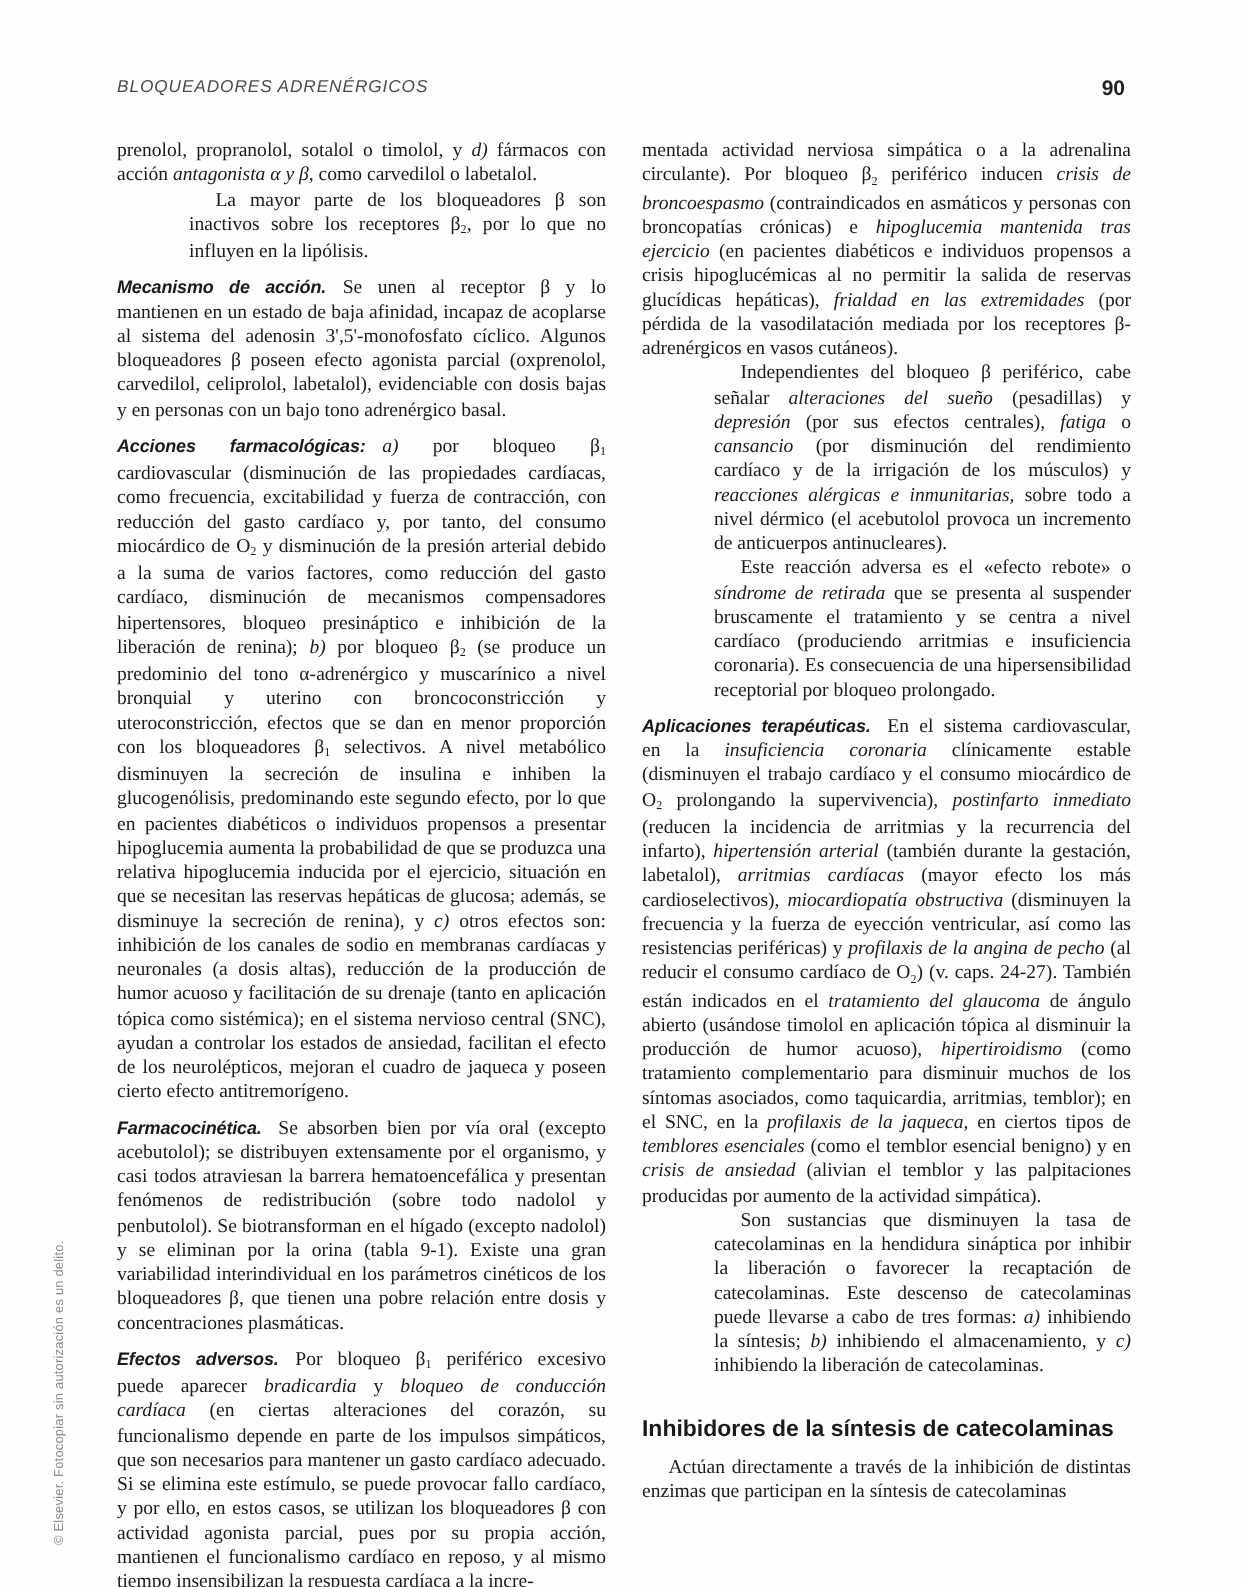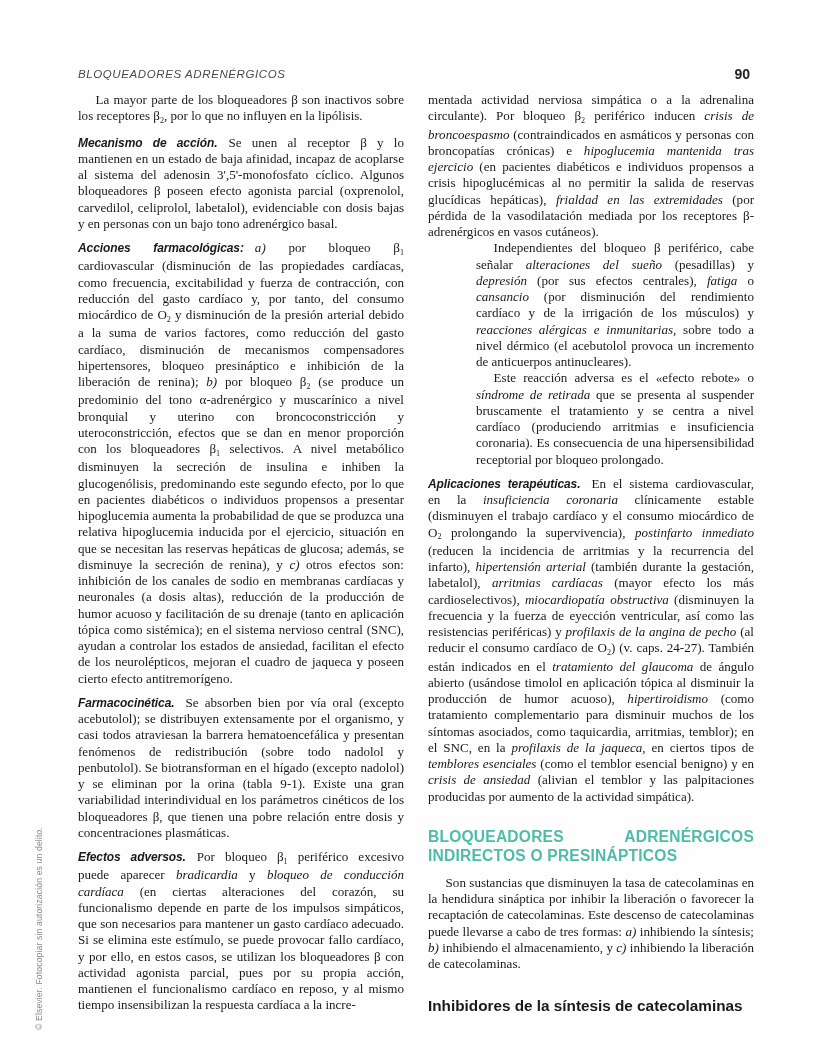--- a/index.html
+++ b/index.html
@@ -22,21 +22,20 @@
     background: #fefefe;
   }
 
   
   .running-head {
     position: absolute;
     top: 50px;
     left: 78px;
     right: 78px;
     height: 20px;
-    margin-top: 16px;
   }
   .rh-title {
     font-family: "Liberation Sans", "DejaVu Sans", sans-serif;
     font-style: italic;
     font-size: 11.5px;
     letter-spacing: 0.6px;
     color: #4a4a4a;
     position: absolute;
     left: 0;
     top: 2px;
@@ -132,20 +131,21 @@
 
   <div class="running-head">
     <span class="rh-title">BLOQUEADORES ADRENÉRGICOS</span>
     <span class="rh-folio">90</span>
   </div>
 
   <div class="columns">
 
     <div class="col">
 
+      <p class="noindent"><span>prenolol, propranolol, sotalol o timolol, y </span><i>d)</i><span> fármacos con acción </span><i>antagonista α y β,</i><span> como carvedilol o labetalol.</span></p>
 
       <p><span>La mayor parte de los bloqueadores β son inactivos sobre los receptores β</span><sub>2</sub><span>, por lo que no influyen en la lipólisis.</span></p>
 
       <div class="spacer-sm"></div>
 
       <p class="noindent"><span class="run-in">Mecanismo de acción.</span><span class="run-in-gap"></span><span>Se unen al receptor β y lo mantienen en un estado de baja afinidad, incapaz de acoplarse al sistema del adenosin 3',5'-monofosfato cíclico. Algunos bloqueadores β poseen efecto agonista parcial (oxprenolol, carvedilol, celiprolol, labetalol), evidenciable con dosis bajas y en personas con un bajo tono adrenérgico basal.</span></p>
 
       <div class="spacer-sm"></div>
 
       <p class="noindent"><span class="run-in">Acciones farmacológicas:</span><span class="run-in-gap"></span><i>a)</i><span> por bloqueo β</span><sub>1</sub><span> cardiovascular (disminución de las propiedades cardíacas, como frecuencia, excitabilidad y fuerza de contracción, con reducción del gasto cardíaco y, por tanto, del consumo miocárdico de O</span><sub>2</sub><span> y disminución de la presión arterial debido a la suma de varios factores, como reducción del gasto cardíaco, disminución de mecanismos compensadores hipertensores, bloqueo presináptico e inhibición de la liberación de renina); </span><i>b)</i><span> por bloqueo β</span><sub>2</sub><span> (se produce un predominio del tono α-adrenérgico y muscarínico a nivel bronquial y uterino con broncoconstricción y uteroconstricción, efectos que se dan en menor proporción con los bloqueadores β</span><sub>1</sub><span> selectivos. A nivel metabólico disminuyen la secreción de insulina e inhiben la glucogenólisis, predominando este segundo efecto, por lo que en pacientes diabéticos o individuos propensos a presentar hipoglucemia aumenta la probabilidad de que se produzca una relativa hipoglucemia inducida por el ejercicio, situación en que se necesitan las reservas hepáticas de glucosa; además, se disminuye la secreción de renina), y </span><i>c)</i><span> otros efectos son: inhibición de los canales de sodio en membranas cardíacas y neuronales (a dosis altas), reducción de la producción de humor acuoso y facilitación de su drenaje (tanto en aplicación tópica como sistémica); en el sistema nervioso central (SNC), ayudan a controlar los estados de ansiedad, facilitan el efecto de los neurolépticos, mejoran el cuadro de jaqueca y poseen cierto efecto antitremorígeno.</span></p>
@@ -165,25 +165,25 @@
       <p class="noindent"><span>mentada actividad nerviosa simpática o a la adrenalina circulante). Por bloqueo β</span><sub>2</sub><span> periférico inducen </span><i>crisis de broncoespasmo</i><span> (contraindicados en asmáticos y personas con broncopatías crónicas) e </span><i>hipoglucemia mantenida tras ejercicio</i><span> (en pacientes diabéticos e individuos propensos a crisis hipoglucémicas al no permitir la salida de reservas glucídicas hepáticas), </span><i>frialdad en las extremidades</i><span> (por pérdida de la vasodilatación mediada por los receptores β-adrenérgicos en vasos cutáneos).</span></p>
 
       <p><span>Independientes del bloqueo β periférico, cabe señalar </span><i>alteraciones del sueño</i><span> (pesadillas) y </span><i>depresión</i><span> (por sus efectos centrales), </span><i>fatiga</i><span> o </span><i>cansancio</i><span> (por disminución del rendimiento cardíaco y de la irrigación de los músculos) y </span><i>reacciones alérgicas e inmunitarias,</i><span> sobre todo a nivel dérmico (el acebutolol provoca un incremento de anticuerpos antinucleares).</span></p>
 
       <p><span>Este reacción adversa es el «efecto rebote» o </span><i>síndrome de retirada</i><span> que se presenta al suspender bruscamente el tratamiento y se centra a nivel cardíaco (produciendo arritmias e insuficiencia coronaria). Es consecuencia de una hipersensibilidad receptorial por bloqueo prolongado.</span></p>
 
       <div class="spacer-sm"></div>
 
       <p class="noindent"><span class="run-in">Aplicaciones terapéuticas.</span><span class="run-in-gap"></span><span>En el sistema cardiovascular, en la </span><i>insuficiencia coronaria</i><span> clínicamente estable (disminuyen el trabajo cardíaco y el consumo miocárdico de O</span><sub>2</sub><span> prolongando la supervivencia), </span><i>postinfarto inmediato</i><span> (reducen la incidencia de arritmias y la recurrencia del infarto), </span><i>hipertensión arterial</i><span> (también durante la gestación, labetalol), </span><i>arritmias cardíacas</i><span> (mayor efecto los más cardioselectivos), </span><i>miocardiopatía obstructiva</i><span> (disminuyen la frecuencia y la fuerza de eyección ventricular, así como las resistencias periféricas) y </span><i>profilaxis de la angina de pecho</i><span> (al reducir el consumo cardíaco de O</span><sub>2</sub><span>) (v. caps. 24-27). También están indicados en el </span><i>tratamiento del glaucoma</i><span> de ángulo abierto (usándose timolol en aplicación tópica al disminuir la producción de humor acuoso), </span><i>hipertiroidismo</i><span> (como tratamiento complementario para disminuir muchos de los síntomas asociados, como taquicardia, arritmias, temblor); en el SNC, en la </span><i>profilaxis de la jaqueca,</i><span> en ciertos tipos de </span><i>temblores esenciales</i><span> (como el temblor esencial benigno) y en </span><i>crisis de ansiedad</i><span> (alivian el temblor y las palpitaciones producidas por aumento de la actividad simpática).</span></p>
 
-      <h2 class="ahead" style="color: rgb(78, 188, 168);">BLOQUEADORES ADRENÉRGICOS INDIRECTOS O PRESINÁPTICOS</h2>
 
       <p><span>Son sustancias que disminuyen la tasa de catecolaminas en la hendidura sináptica por inhibir la liberación o favorecer la recaptación de catecolaminas. Este descenso de catecolaminas puede llevarse a cabo de tres formas: </span><i>a)</i><span> inhibiendo la síntesis; </span><i>b)</i><span> inhibiendo el almacenamiento, y </span><i>c)</i><span> inhibiendo la liberación de catecolaminas.</span></p>
 
       <h3 class="bhead">Inhibidores de la síntesis de catecolaminas</h3>
 
+      <p><span>Actúan directamente a través de la inhibición de distintas enzimas que participan en la síntesis de catecolaminas</span></p>
 
     </div>
   </div>
 
   <div class="copyright">© Elsevier. Fotocopiar sin autorización es un delito.</div>
 
 </div>
 
 </body></html>

